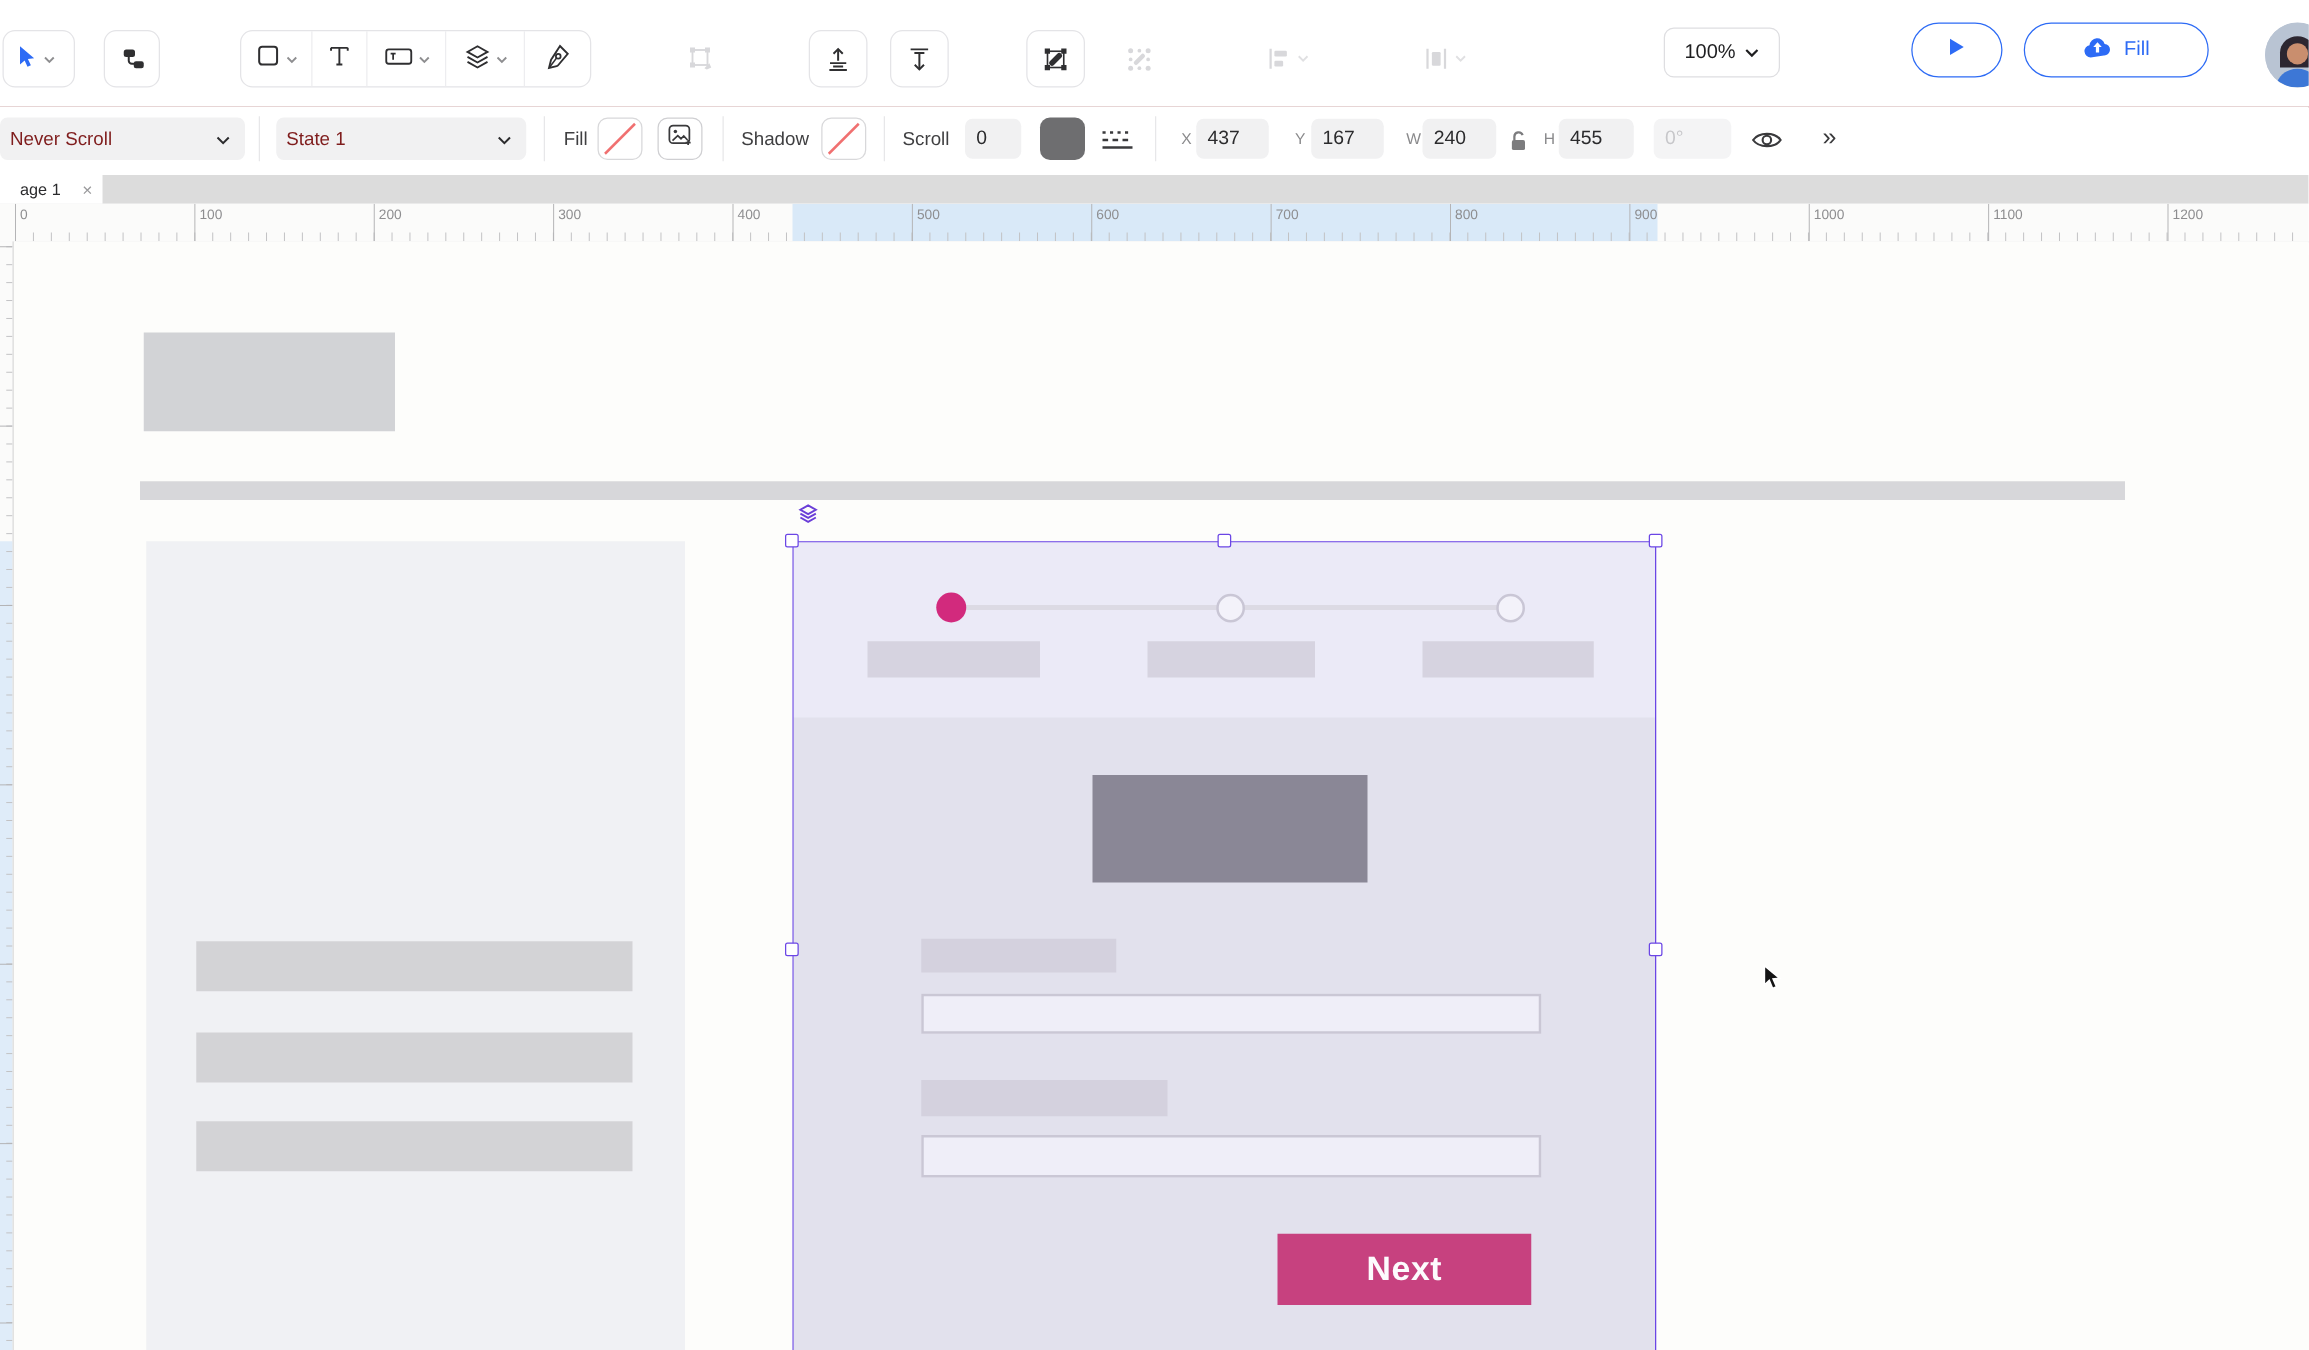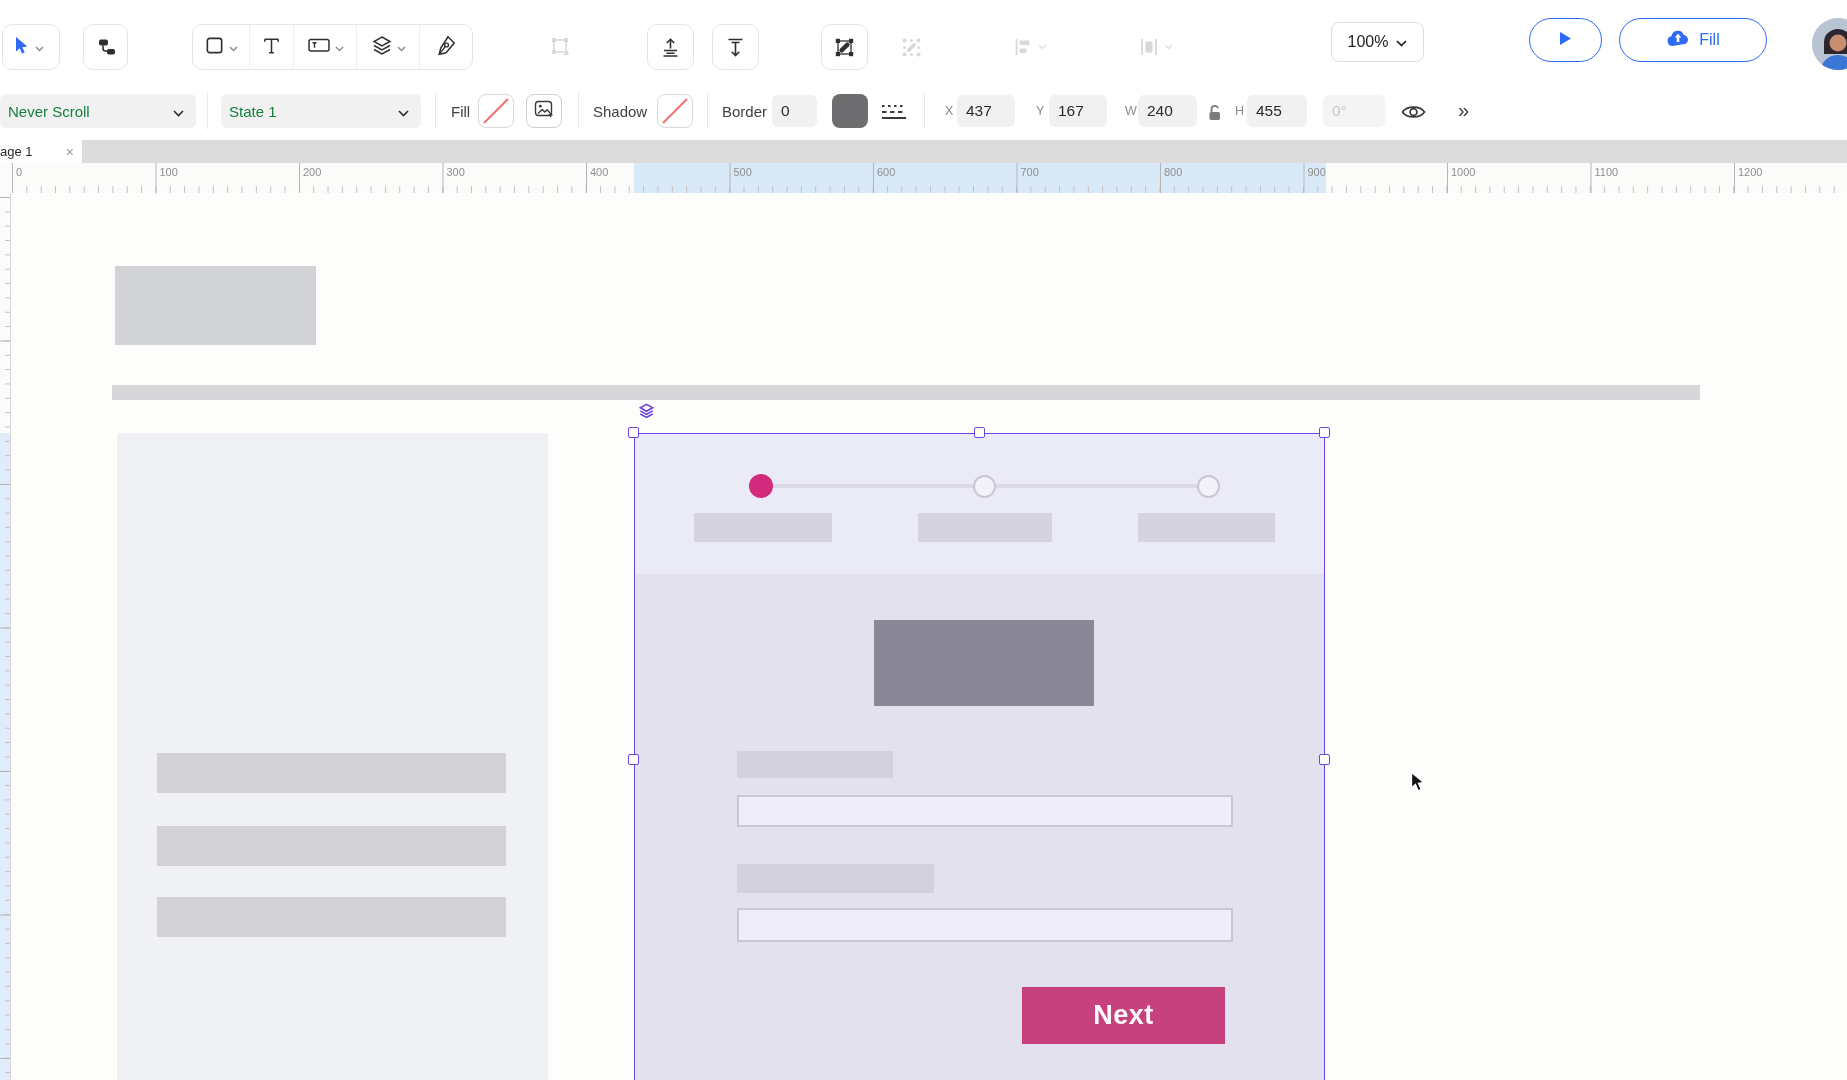--- a/index.html
+++ b/index.html
@@ -21,37 +21,37 @@
   .icon-faded{color:#d8d8db;}
   .zoom-box{position:absolute;left:1331px;top:22px;width:93px;height:40px;border:1px solid #dedee1;border-radius:8px;
             display:flex;align-items:center;justify-content:center;gap:8px;font-size:16px;color:#1f1f21;box-sizing:border-box;background:#fff;}
   .pill{position:absolute;top:18px;height:44px;border:1.5px solid #2D6BF5;border-radius:22px;background:#fff;
         display:flex;align-items:center;justify-content:center;gap:9px;color:#2D6BF5;font-size:16px;box-sizing:border-box;}
   .avatar{position:absolute;left:1812px;top:18px;width:52px;height:52px;border-radius:50%;overflow:hidden;background:#bfc9d8;}
 
   
   .toolbar-props{position:absolute;left:0;top:85px;width:1847px;height:55px;background:#fff;}
   .drop{position:absolute;top:9px;height:34px;background:#f1f1f2;border-radius:6px;display:flex;align-items:center;
-        justify-content:space-between;padding:0 12px 0 8px;font-size:15px;color:#15803d;box-sizing:border-box;}
+        justify-content:space-between;padding:0 12px 0 8px;font-size:15px;color:#7f1d1d;box-sizing:border-box;}
   .p-label{position:absolute;top:18px;font-size:15px;color:#3f3f41;}
   .swatch-none{position:absolute;top:9px;width:36px;height:34px;border:1px solid #d8d8da;border-radius:8px;background:#fff;box-sizing:border-box;overflow:hidden;}
   .swatch-none svg{display:block;}
   .icon-btn{position:absolute;top:9px;width:36px;height:34px;border:1px solid #cfcfd2;border-radius:8px;background:#fff;
             display:flex;align-items:center;justify-content:center;box-sizing:border-box;color:#3a3a3c;}
   .swatch-color{position:absolute;top:9px;width:36px;height:34px;border-radius:8px;background:#6e6e70;}
   .val-box{position:absolute;top:10px;height:32px;background:#f1f1f2;border-radius:6px;display:flex;align-items:center;
            padding-left:9px;font-size:15.5px;color:#2b2b2d;box-sizing:border-box;}
   .val-box.dim{color:#c7c7ca;background:#f4f4f5;}
   .axis-label{position:absolute;top:19px;font-size:12.5px;color:#8a8a8c;}
   .v-div{position:absolute;top:8px;width:1px;height:36px;background:#e7e7e9;}
 
   
   .tabbar{position:absolute;left:0;top:140px;width:1847px;height:23px;background:#dcdcdc;}
   .tab{position:absolute;left:0;top:0;width:82px;height:23px;background:#fff;display:flex;align-items:center;
-       justify-content:space-between;padding:0 8px 0 0;box-sizing:border-box;font-size:13px;color:#2b2b2d;}
+       justify-content:space-between;padding:0 8px 0 16px;box-sizing:border-box;font-size:13px;color:#2b2b2d;}
   .tab-close{color:#9a9a9c;font-size:14px;line-height:1;}
 
   
   .ruler-h{position:absolute;left:0;top:163px;width:1847px;height:30px;background:#fbfbfa;border-bottom:1px solid #e3e3e3;overflow:hidden;}
   .ruler-h .hl{position:absolute;left:634px;top:0;width:692px;height:30px;background:#D9E9F8;}
   .ruler-h .ticks{position:absolute;inset:0;
      background-image:linear-gradient(to right,#b4b4b6 1px,transparent 1px),linear-gradient(to right,#c2c2c4 1px,transparent 1px);
      background-size:143.5px 100%,14.35px 7px;
      background-position:12px 0,12px bottom;background-repeat:repeat-x,repeat-x;}
   .ruler-h .rlabel{position:absolute;top:3px;font-size:11px;color:#8e8e90;}
@@ -341,21 +341,21 @@
     <div class="v-div" style="left:578px;"></div>
 
     <span class="p-label" style="left:593px;">Shadow</span>
     <div class="swatch-none" style="left:657px;">
       <svg width="34" height="32" viewBox="0 0 34 32">
           <path d="M5 28 L29 4" stroke="#f07070" stroke-width="2"></path>
         </svg>
     </div>
     <div class="v-div" style="left:707px;"></div>
 
-    <span class="p-label" style="left:722px;">Border</span>
+    <span class="p-label" style="left:722px;">Scroll</span>
     <div class="val-box" style="left:772px;width:45px;">
       <span>0</span>
     </div>
     <div class="swatch-color" style="left:832px;"></div>
     <span class="abs" style="left:880px;top:15px;">
       <svg width="28" height="24" viewBox="0 0 28 24">
           <path d="M2 6 h24" stroke="#3a3a3c" stroke-width="2" stroke-dasharray="2.5 3.5"></path>
           <path d="M2 12 h24" stroke="#3a3a3c" stroke-width="2" stroke-dasharray="4.5 3.5"></path>
           <path d="M2 18 h24" stroke="#3a3a3c" stroke-width="2"></path>
         </svg>

